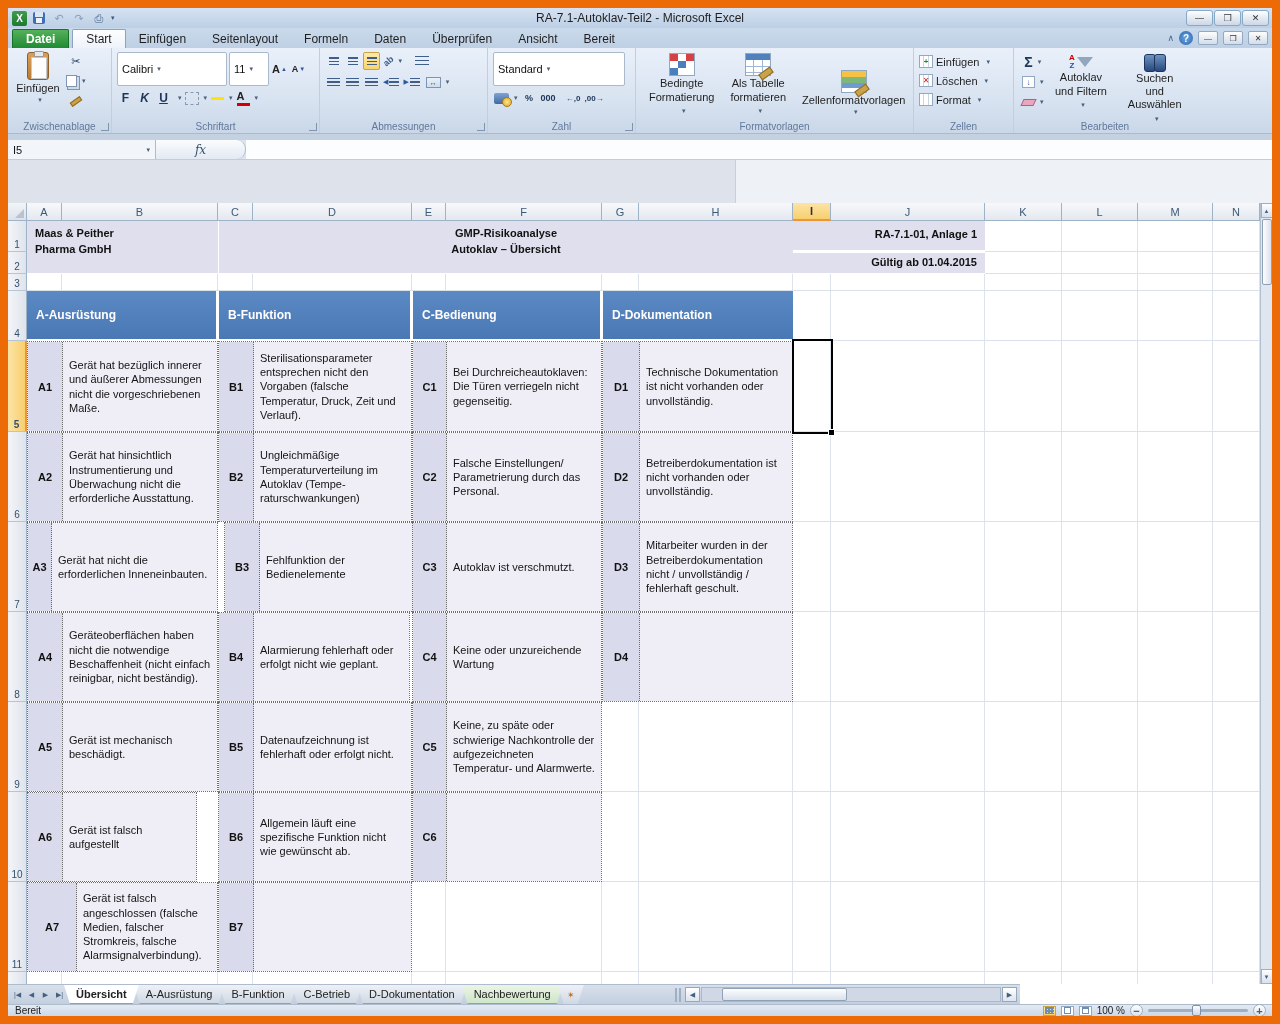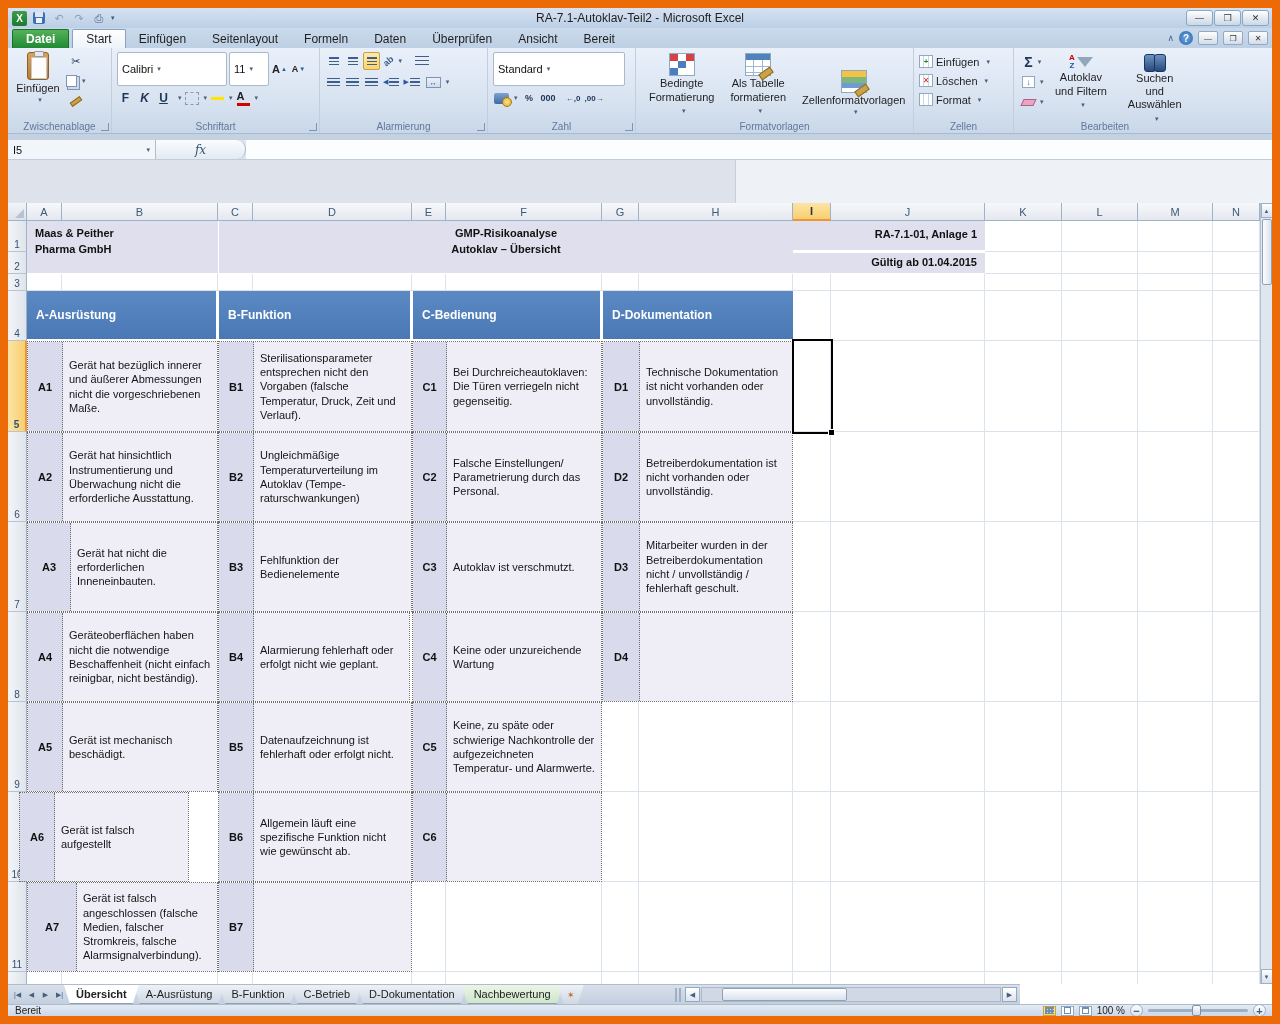--- a/index.html
+++ b/index.html
@@ -288,21 +288,21 @@
             </span>
         <span class="sbtn">
               <span style="font-size:7px;color:#2c5a9c">▶</span>
               <span class="bars sm"></span>
             </span>
         <span class="sbtn" style="margin-left:2px">
               <span class="mergeico">↔</span>
               <span class="dd">▾</span>
             </span>
       </div>
-      <div class="rglabel">Alarmierung</div>
+      <div class="rglabel">Abmessungen</div>
       <span class="launcher"></span>
     </div>
 
     <div class="rgroup" style="width:148px">
       <div class="rowline">
         <span class="combo" style="width:132px">
               <span>Standard</span>
               <span class="dd">▾</span>
             </span>
       </div>
@@ -553,24 +553,24 @@
           <i class="ec" style="width:75px"></i>
           <i class="ec" style="width:47px"></i>
         </div>
   </div>
 
   <div class="grow" style="top:514px;height:90px">
     <div class="rh">
           <span>7</span>
         </div>
     <div class="pair" style="left:19px;width:191px">
-          <div class="idc" style="width:43px">A3</div>
+          <div class="idc" style="width:24px">A3</div>
           <div class="dsc">Gerät hat nicht die erforderlichen Inneneinbauten.</div>
         </div>
-    <div class="pair" style="left:210px;width:194px">
+    <div class="pair" style="left:216px;width:194px">
           <div class="idc" style="width:35px">B3</div>
           <div class="dsc">Fehlfunktion der Bedienelemente</div>
         </div>
     <div class="pair" style="left:404px;width:190px">
           <div class="idc" style="width:34px">C3</div>
           <div class="dsc">Autoklav ist verschmutzt.</div>
         </div>
     <div class="pair" style="left:594px;width:191px">
           <div class="idc" style="width:37px">D3</div>
           <div class="dsc">Mitarbeiter wurden in der Betreiberdokumentation nicht / unvollständig / fehlerhaft geschult.</div>
@@ -640,21 +640,21 @@
           <i class="ec" style="width:76px"></i>
           <i class="ec" style="width:75px"></i>
           <i class="ec" style="width:47px"></i>
         </div>
   </div>
 
   <div class="grow" style="top:784px;height:90px">
     <div class="rh">
           <span>10</span>
         </div>
-    <div class="pair" style="left:11px;width:170px">
+    <div class="pair" style="left:19px;width:170px">
           <div class="idc" style="width:35px">A6</div>
           <div class="dsc">Gerät ist falsch aufgestellt</div>
         </div>
     <div class="pair" style="left:210px;width:194px">
           <div class="idc" style="width:35px">B6</div>
           <div class="dsc">Allgemein läuft eine spezifische Funktion nicht wie gewünscht ab.</div>
         </div>
     <div class="pair" style="left:404px;width:190px">
           <div class="idc" style="width:34px">C6</div>
           <div class="dsc"></div>

